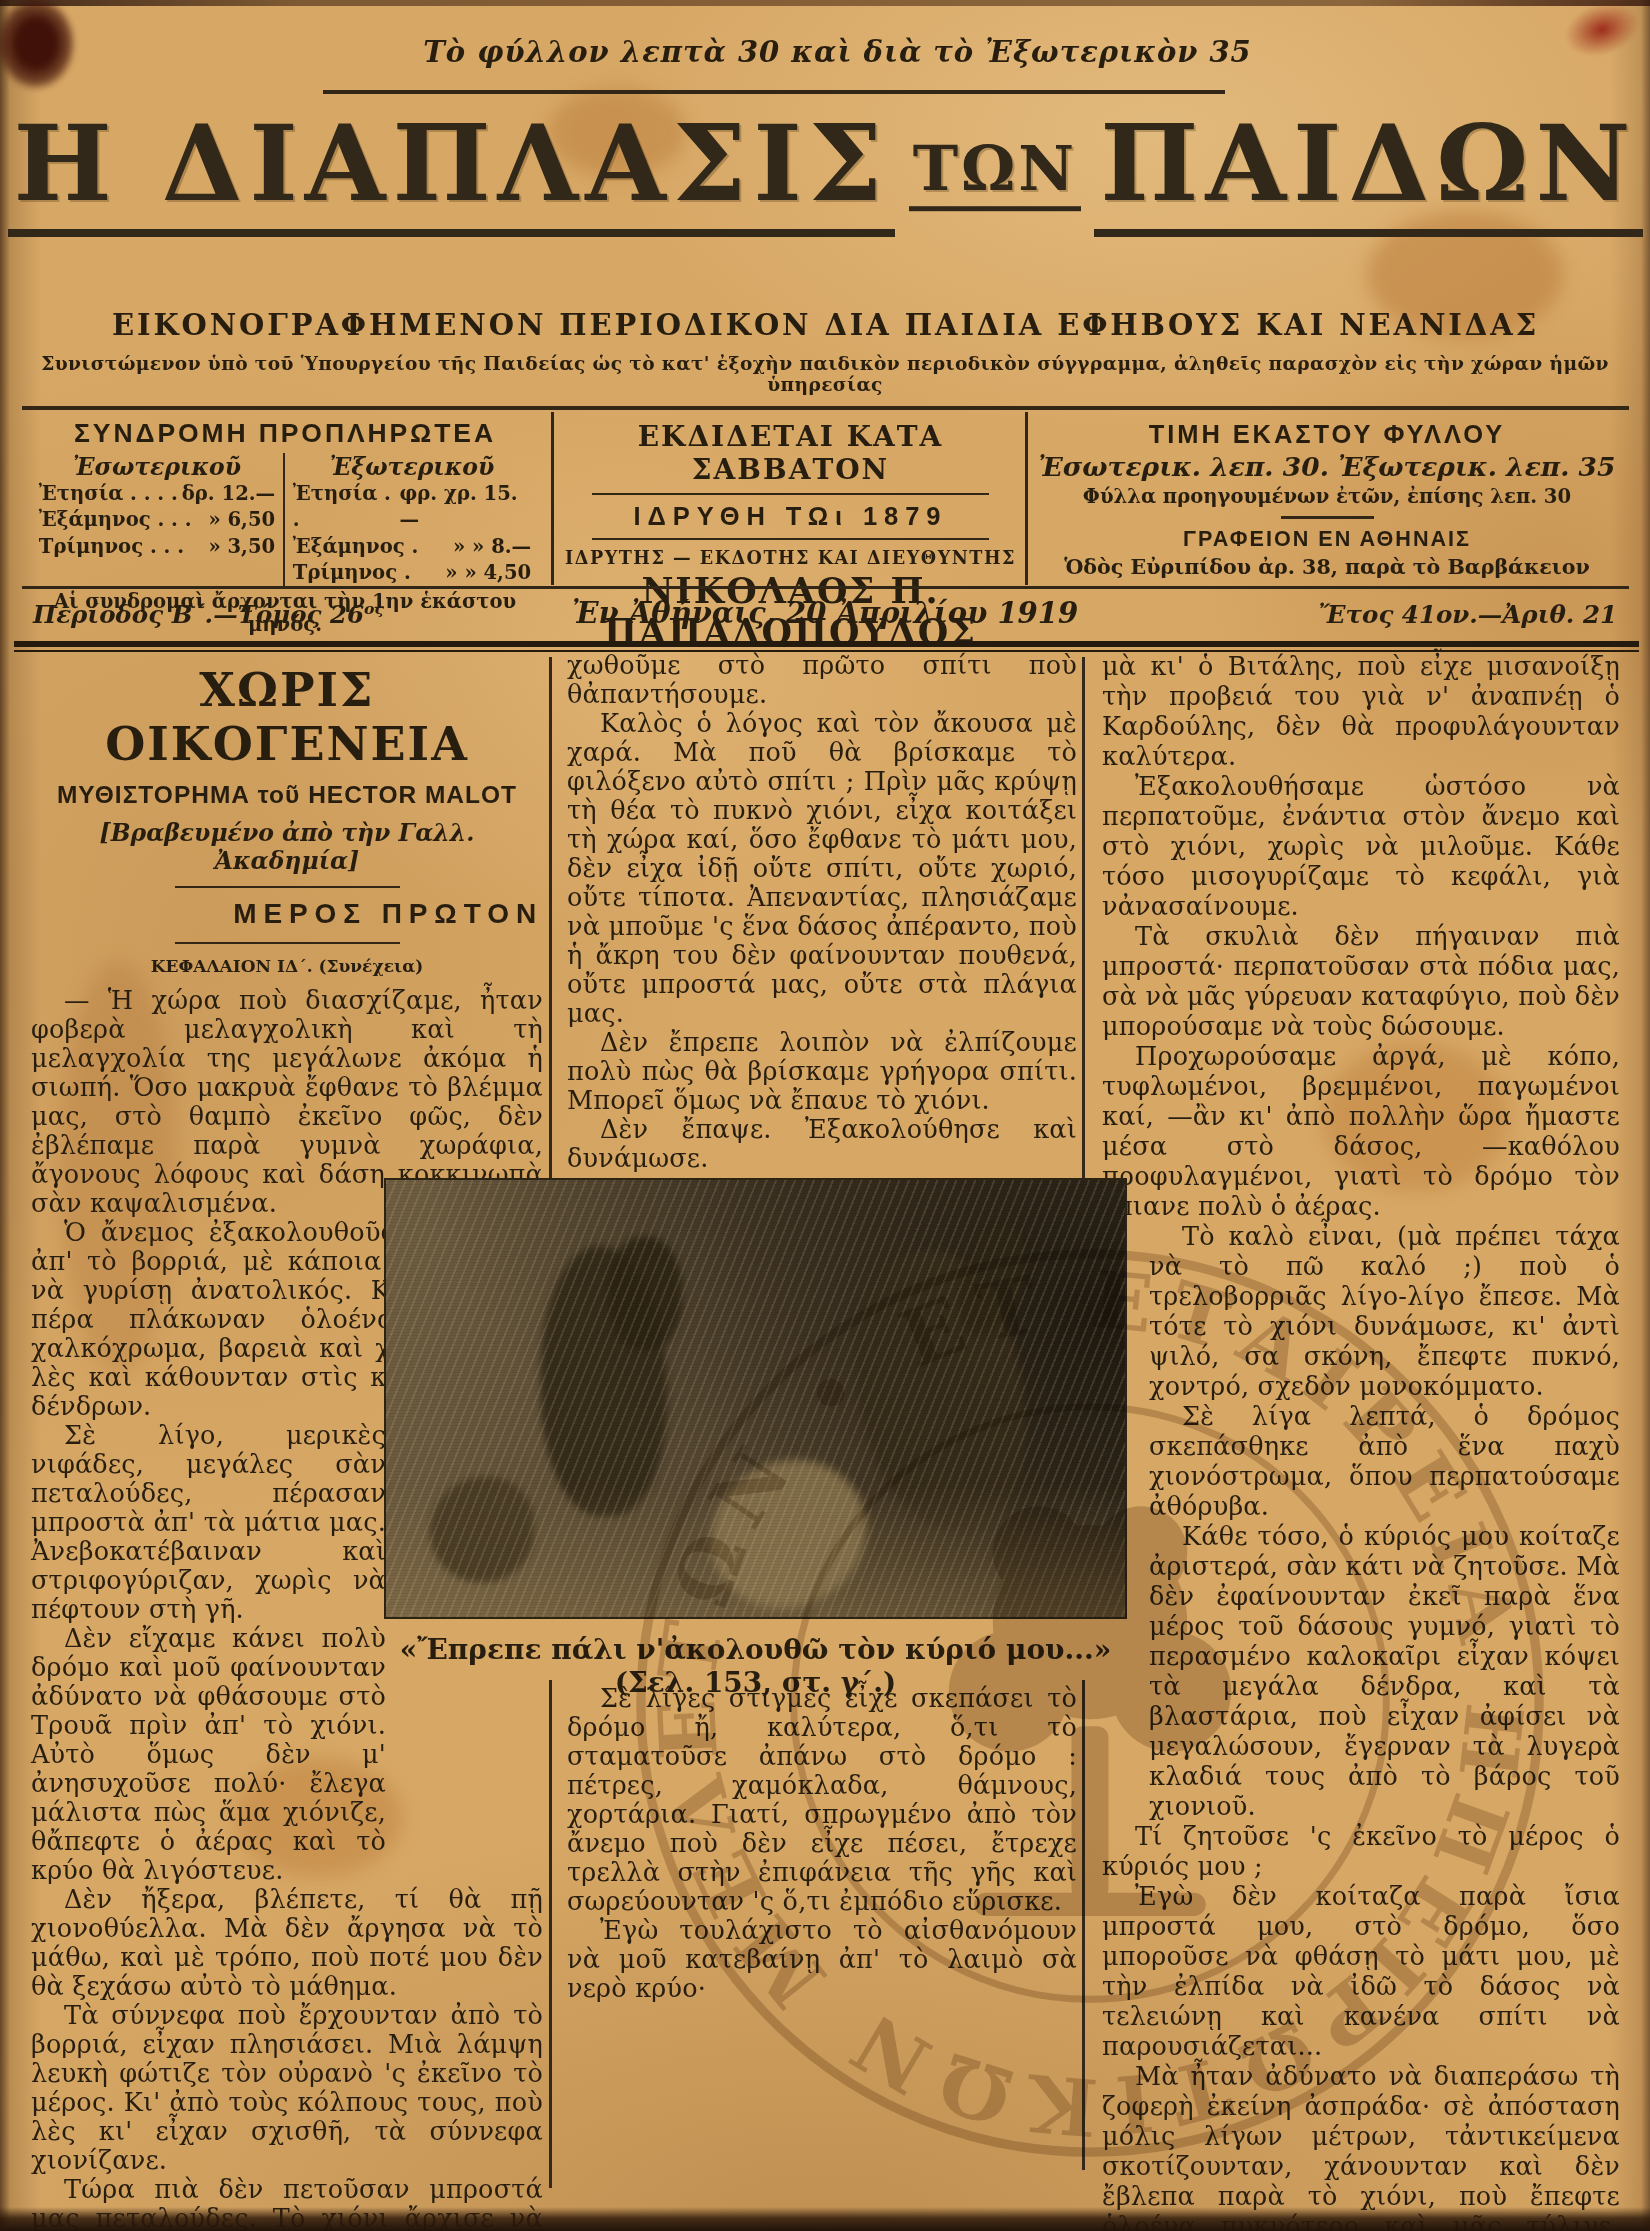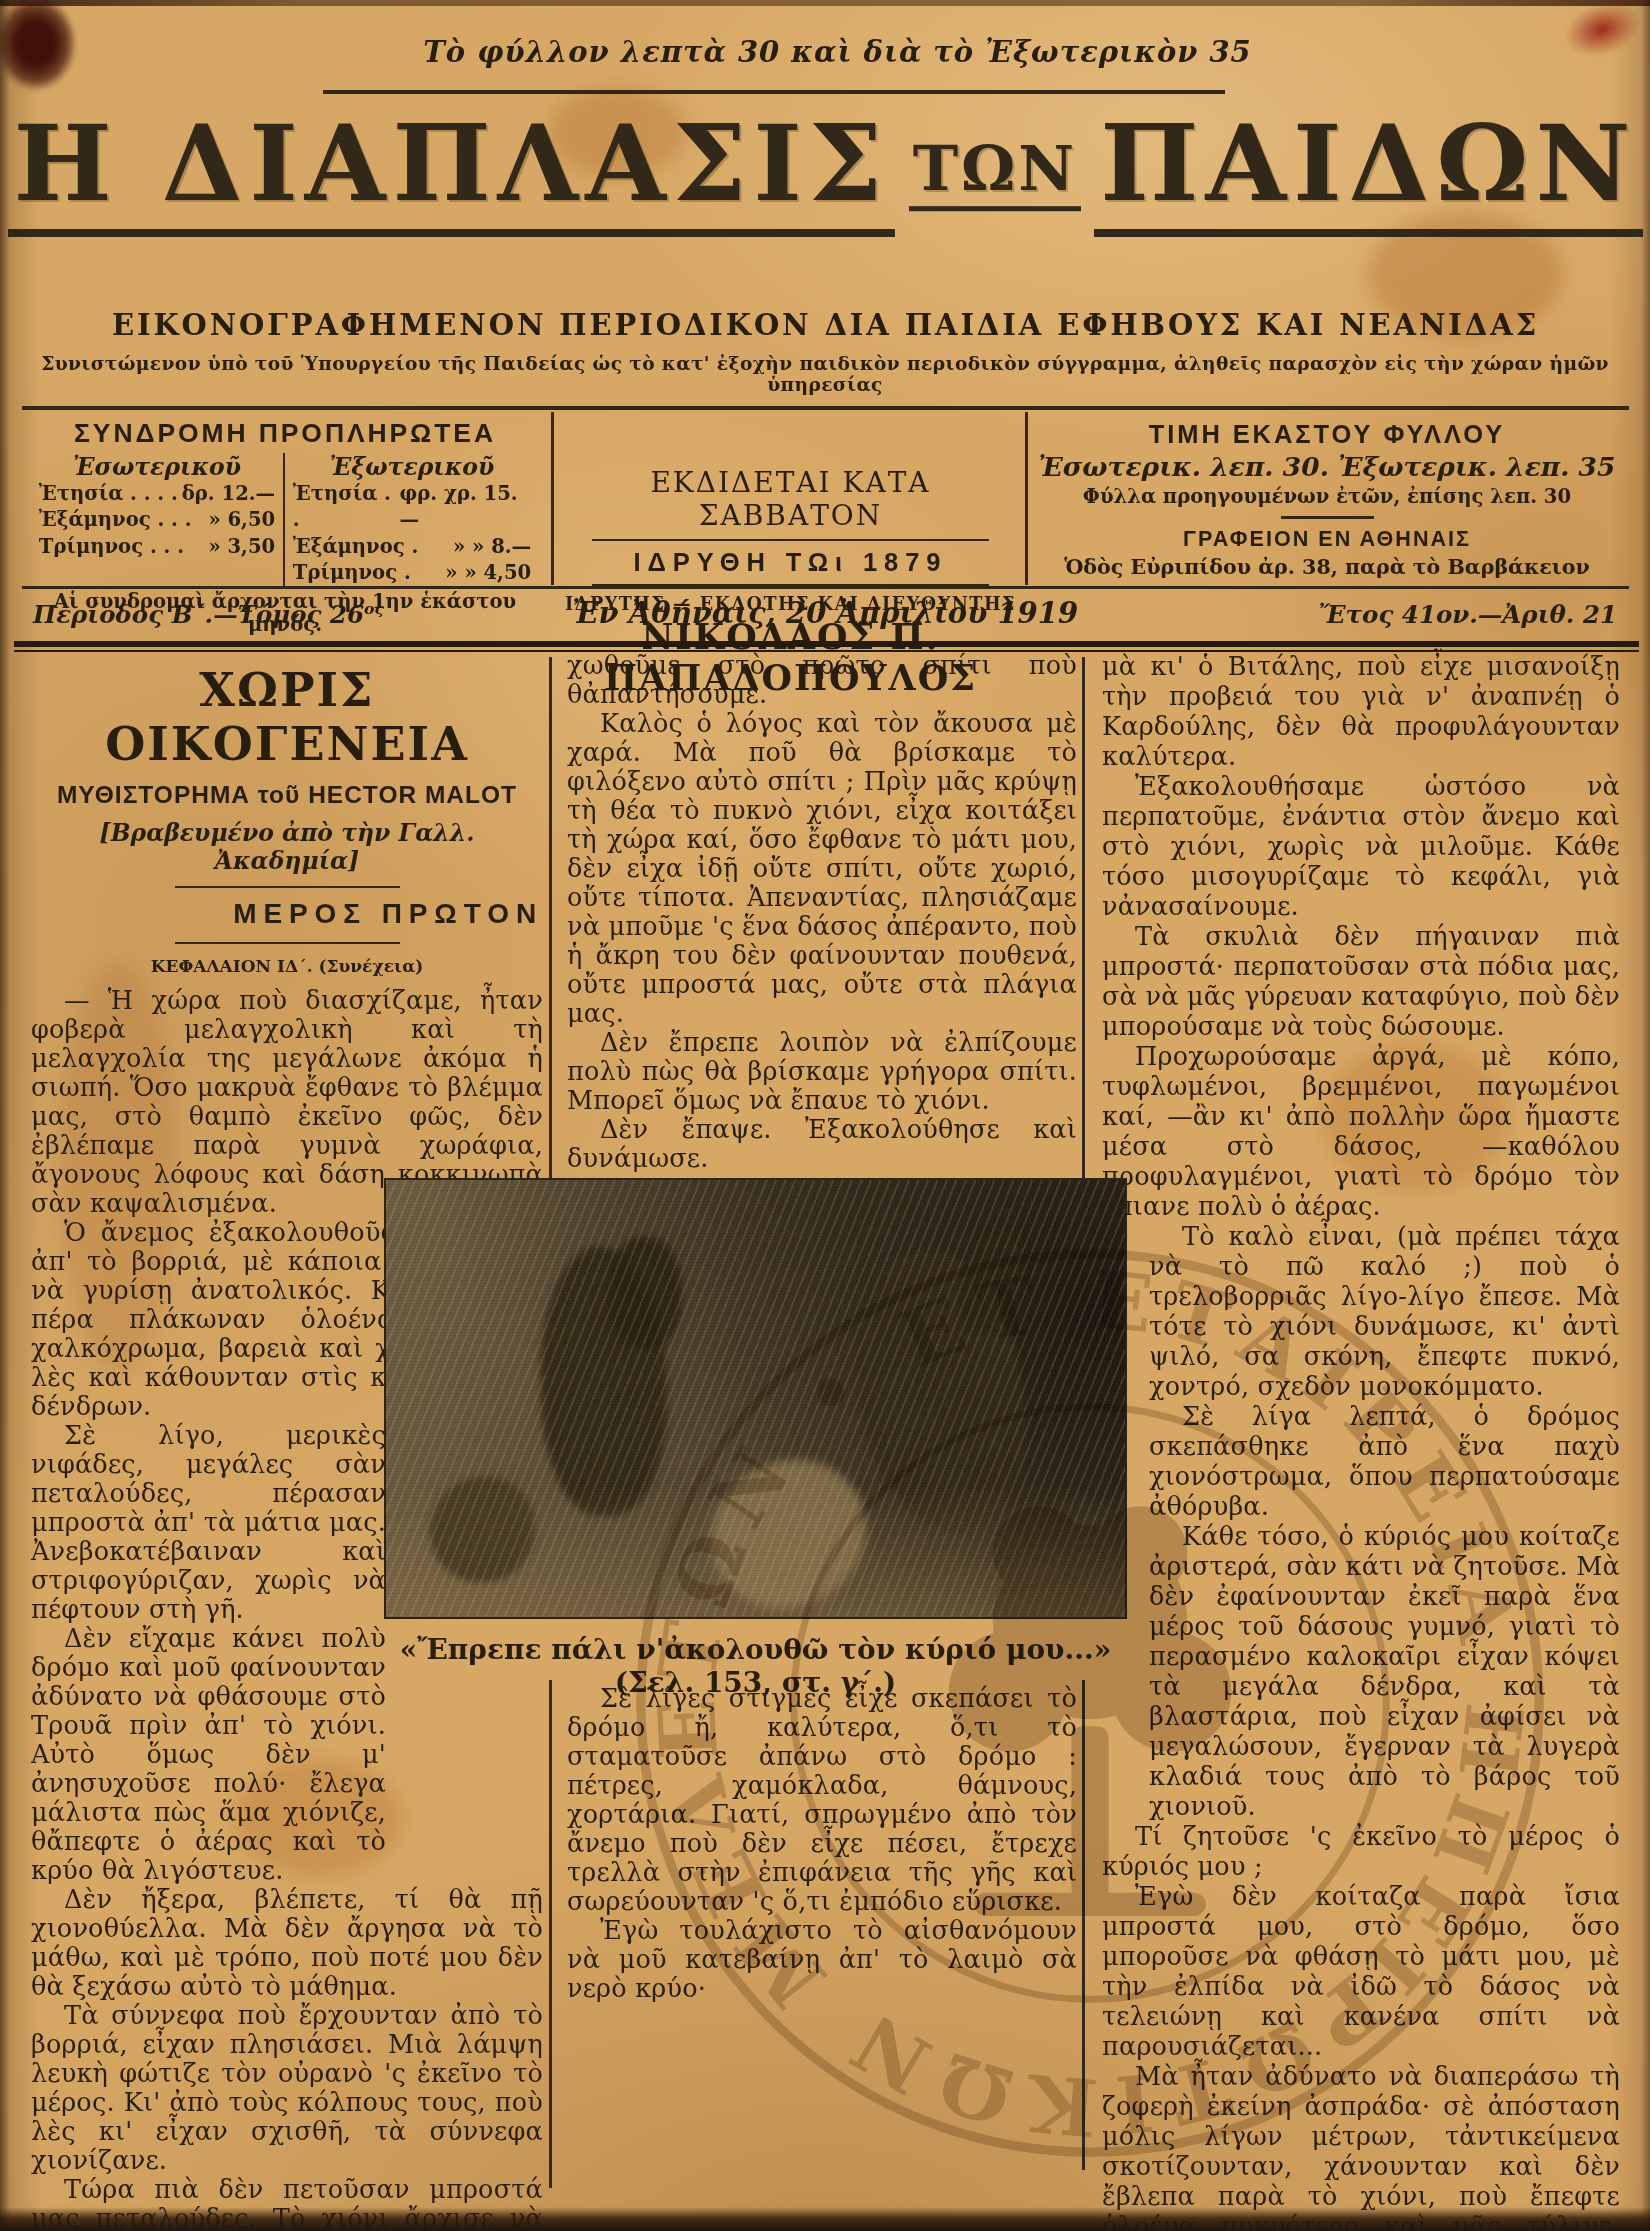--- a/index.html
+++ b/index.html
@@ -48,21 +48,21 @@
   .vr2{left:1025px;top:412px;height:173px;}
   .info-left{left:31px;top:418px;width:508px;z-index:2;}
   .info-title{text-align:center;font-family:"Liberation Sans",sans-serif;font-weight:bold;font-size:26.5px;letter-spacing:2.9px;}
   .sub-cols{display:flex;margin-top:3.9px;}
   .sub-col{width:50%;padding:0 7.8px;box-sizing:border-box;}
   .sub-col.first{border-right:2px solid #322616;}
   .sub-head{text-align:center;font-weight:bold;font-style:italic;font-size:23.5px;}
   .srow{display:flex;justify-content:space-between;font-weight:bold;font-size:19.6px;line-height:26.5px;}
   .sub-note{text-align:center;font-weight:bold;font-size:19.6px;margin-top:2.9px;}
   .info-mid{left:565px;top:420px;width:451px;text-align:center;z-index:2;}
-  .im1{font-size:28px;font-weight:normal;letter-spacing:2px;margin-top:46px;}
+  .im1{font-size:28px;font-weight:bold;letter-spacing:2px;}
   .mid-rule{height:2px;background:#322616;width:88%;margin:6.9px auto;}
   .im2{font-family:"Liberation Sans",sans-serif;font-size:25.5px;font-weight:bold;letter-spacing:6.9px;}
   .im3{font-size:17.6px;font-weight:bold;letter-spacing:1.5px;margin-top:2px;}
   .im4{font-size:35px;font-weight:bold;letter-spacing:2px;margin-top:2px;}
   .info-right{left:1037px;top:420px;width:580px;text-align:center;z-index:2;}
   .ir1{font-family:"Liberation Sans",sans-serif;font-size:25.5px;font-weight:bold;letter-spacing:2.9px;}
   .ir2{font-size:26.5px;font-weight:bold;font-style:italic;margin-top:2px;}
   .ir3{font-size:19.6px;font-weight:bold;margin-top:2.9px;}
   .short-rule{width:93px;height:2.9px;background:#322616;margin:7.8px auto;}
   .ir4{font-family:"Liberation Sans",sans-serif;font-size:21.6px;font-weight:bold;letter-spacing:2px;}

